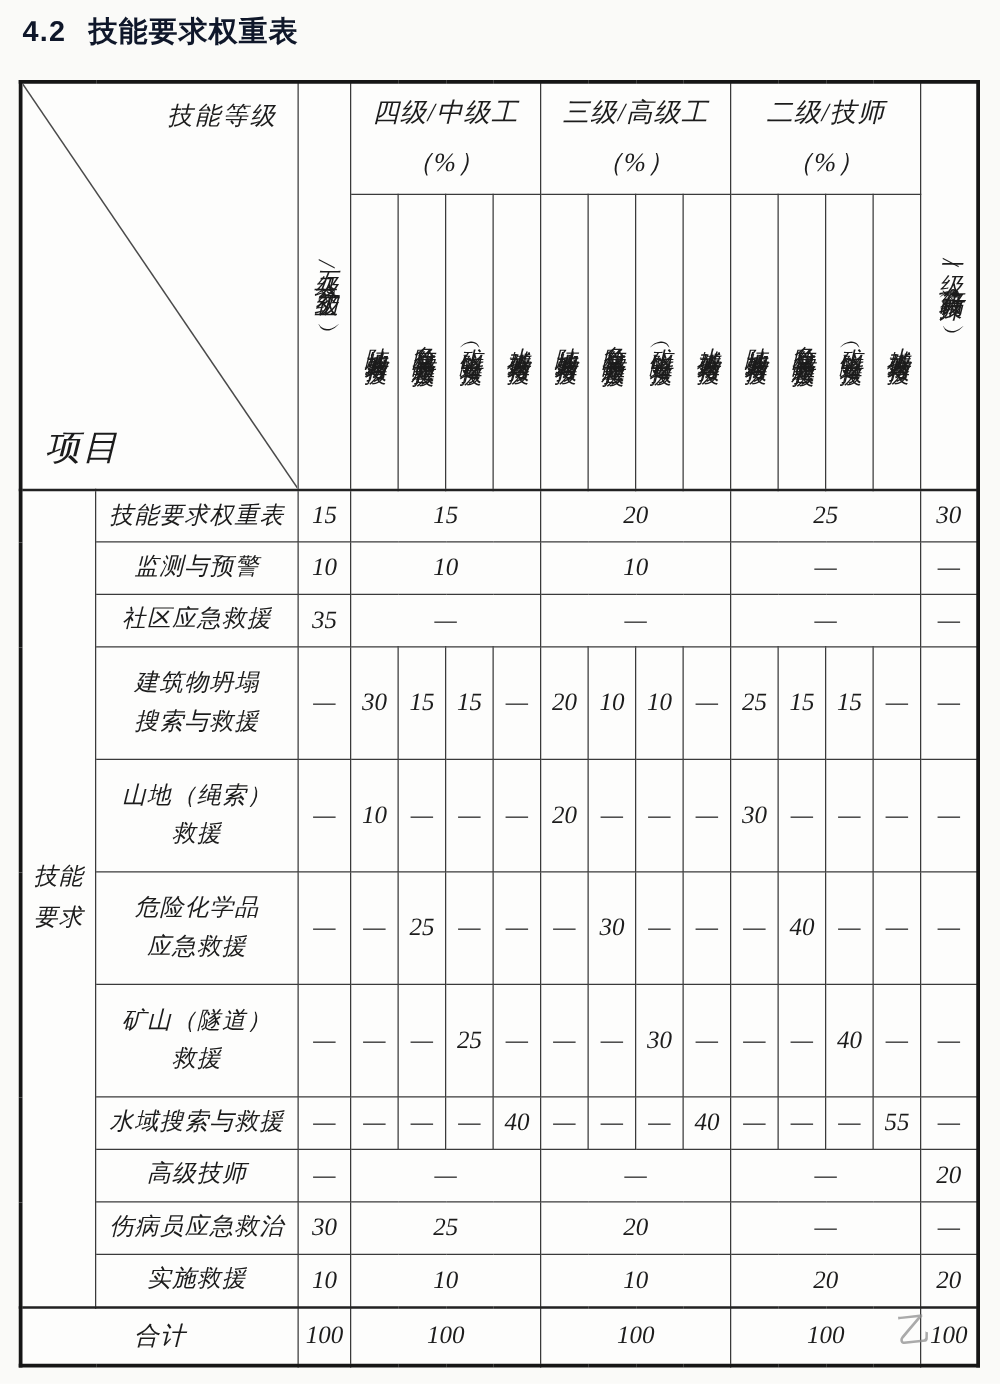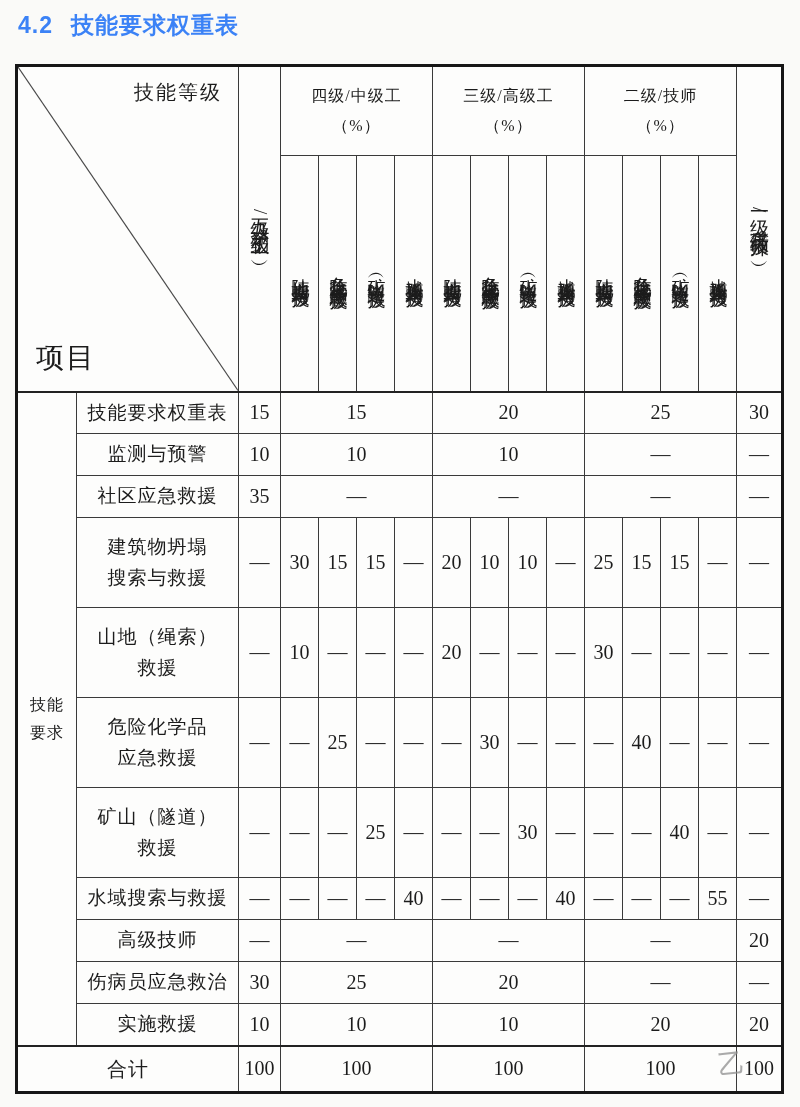--- a/index.html
+++ b/index.html
@@ -5,55 +5,56 @@
   html,body{margin:0;padding:0;}
   body{
     width:800px;height:1107px;position:relative;
     background:#fafaf8;
     font-family:"Liberation Serif","DejaVu Serif",serif;
     color:#1c1c1c;
   }
   .page-title{
     position:absolute;left:18px;top:10px;
     font-family:"Liberation Sans","DejaVu Sans",sans-serif;
-    font-weight:bold;font-size:23px;letter-spacing:1px;color:#3b82f6;
+    font-weight:bold;font-size:23px;letter-spacing:1px;color:#0f172a;
   }
   .page-title .t-num{margin-right:18px;}
   .tbl-wrap{position:absolute;left:15px;top:64px;width:772px;}
   table{
     border-collapse:collapse;table-layout:fixed;width:740px;
     background:#fdfdfc;
+    font-style:italic;
   }
   td{
     border:1px solid #3a3a3a;
     text-align:center;vertical-align:middle;
     padding:2px;overflow:hidden;
   }
   table{border:3px solid #161616;}
   thead tr.grp-row{height:90px;}
   thead tr.sub-row{height:236px;}
   tbody tr{height:42px;}
   tbody tr.tall{height:90px;}
   tbody tr.total{height:47px;margin-left:48px;}
   thead{border-bottom:2px solid #222;}
   tr.total{border-top:2px solid #222;}
   .corner{position:relative;padding:0;}
   .corner svg{position:absolute;left:0;top:0;width:100%;height:100%;}
   .corner-tr{position:absolute;top:12px;right:16px;font-size:20px;letter-spacing:2px;}
   .corner-bl{position:absolute;bottom:14px;left:18px;font-size:28px;letter-spacing:2px;}
-  .gcell{font-size:16px;line-height:1.9;letter-spacing:1px;}
+  .gcell{font-size:21px;line-height:1.9;letter-spacing:1px;}
   .vtext{
     writing-mode:vertical-rl;text-orientation:mixed;
     display:inline-block;font-size:18px;letter-spacing:2px;line-height:1.1;
     white-space:nowrap;
   }
   .lvl .vtext{font-size:19px;letter-spacing:3px;}
   td.num{font-size:20px;}
   td.lbl{font-size:19px;line-height:1.6;letter-spacing:1px;}
-  td.grp{font-size:16px;line-height:1.7;letter-spacing:1px;}
+  td.grp{font-size:19px;line-height:1.7;letter-spacing:1px;}
   tr.total td.lbl{font-size:20px;}
   .watermark{
     position:absolute;left:703px;top:982px;
     font-size:27px;color:#8f8f8f;opacity:.75;
     transform:rotate(-6deg);
     font-family:"Liberation Serif","DejaVu Serif",serif;
     pointer-events:none;
   }
 </style>
 </head>

